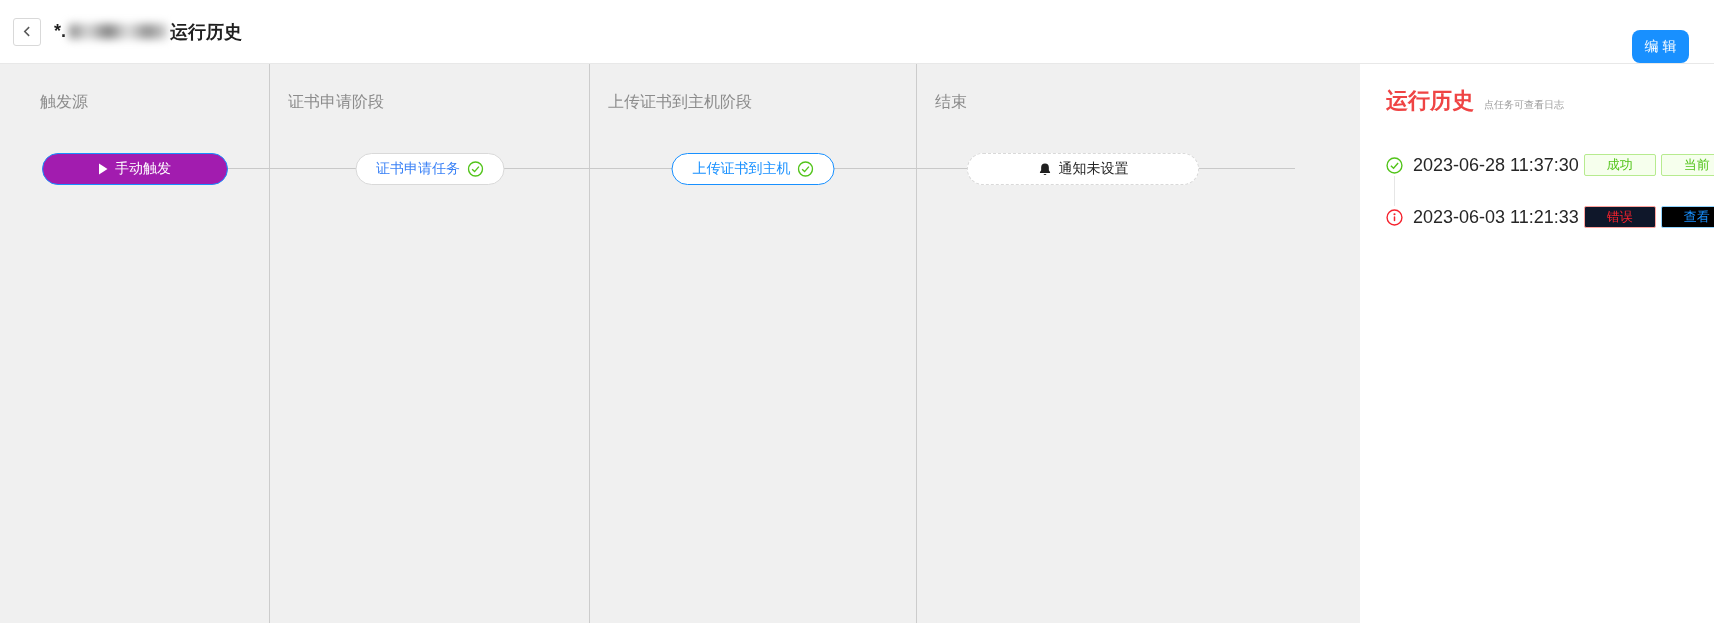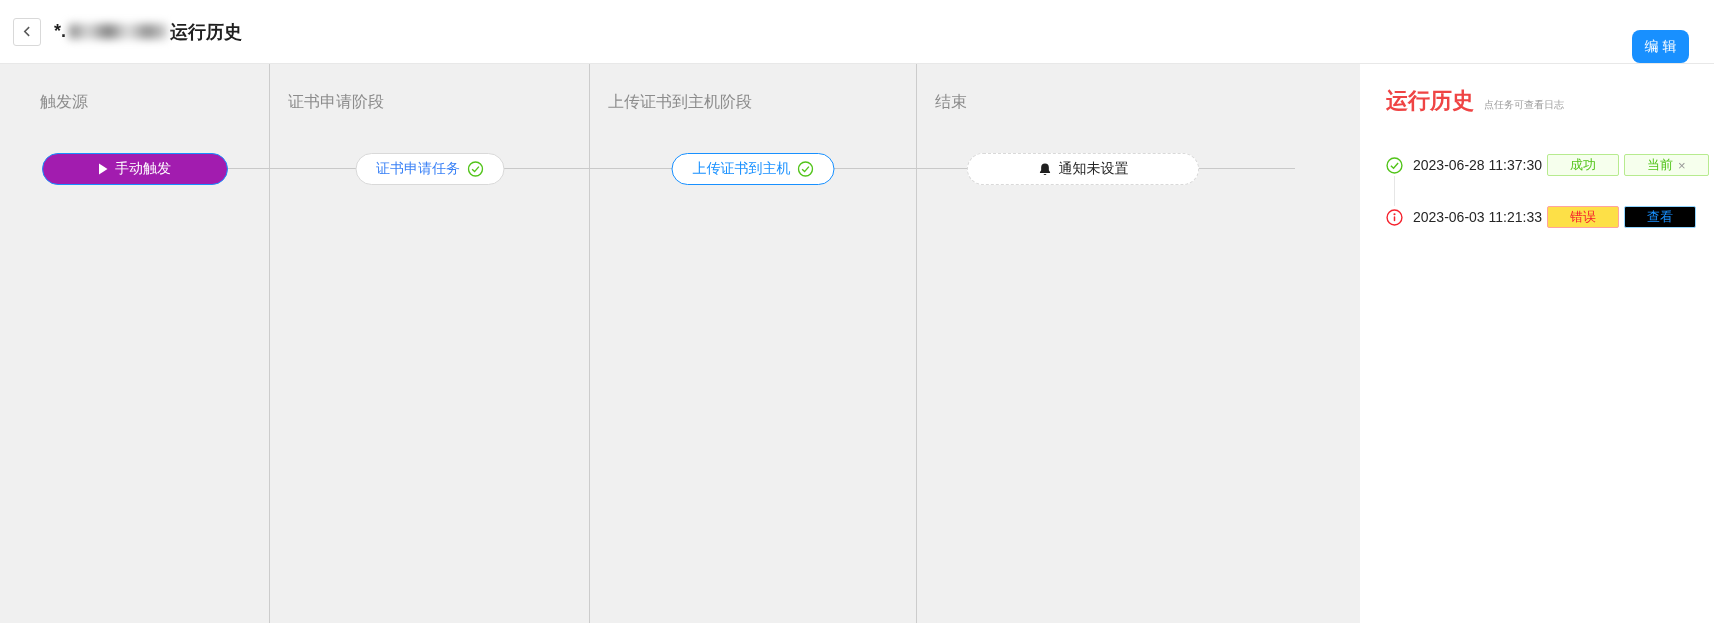--- a/index.html
+++ b/index.html
@@ -50,27 +50,27 @@
   .icon { display:inline-flex; align-items:center; flex:none; }
 
   
   .history-panel { position:absolute; top:64px; left:1360px; right:0; bottom:0;
     background:#fff; z-index:2; padding:22px 20px 0 26px; }
   .panel-header { display:flex; align-items:baseline; }
   .panel-title { font-size:22px; font-weight:bold; color:#ef4444; }
   .panel-subtitle { margin-left:10px; font-size:10px; color:#9b9b9b; }
   .timeline { margin-top:38px; }
   .t-row { display:flex; align-items:center; height:22px; }
-  .t-time { margin-left:10px; font-size:14px; color:#262626; white-space:nowrap; }
+  .t-time { margin-left:10px; font-size:18px; color:#262626; white-space:nowrap; }
   .t-connector { width:1px; height:30px; background:#e6e6e6; margin-left:8px; }
   .badge { display:inline-flex; align-items:center; height:22px; padding:0 22px;
     margin-left:5px; font-size:13px; border-radius:2px; border:1px solid;
     cursor:pointer; white-space:nowrap; }
   .badge-success { color:#52c41a; background:#f6ffed; border-color:#b7eb8f; }
-  .badge-error   { color:#f5222d; background:#fde047; border-color:#ffa39e; }
+  .badge-error   { color:#f5222d; background:#0f172a; border-color:#ffa39e; }
   .badge-view    { color:#1890ff; background:#000000; border-color:#91d5ff; }
   .badge .close-x { color:#999; margin-left:5px; font-size:13px; }
 </style>
 </head>
 <body>
 
 <div class="header">
   <button class="back-btn">
     <span class="icon">
       <svg width="11" height="11" viewBox="0 0 10 10">

